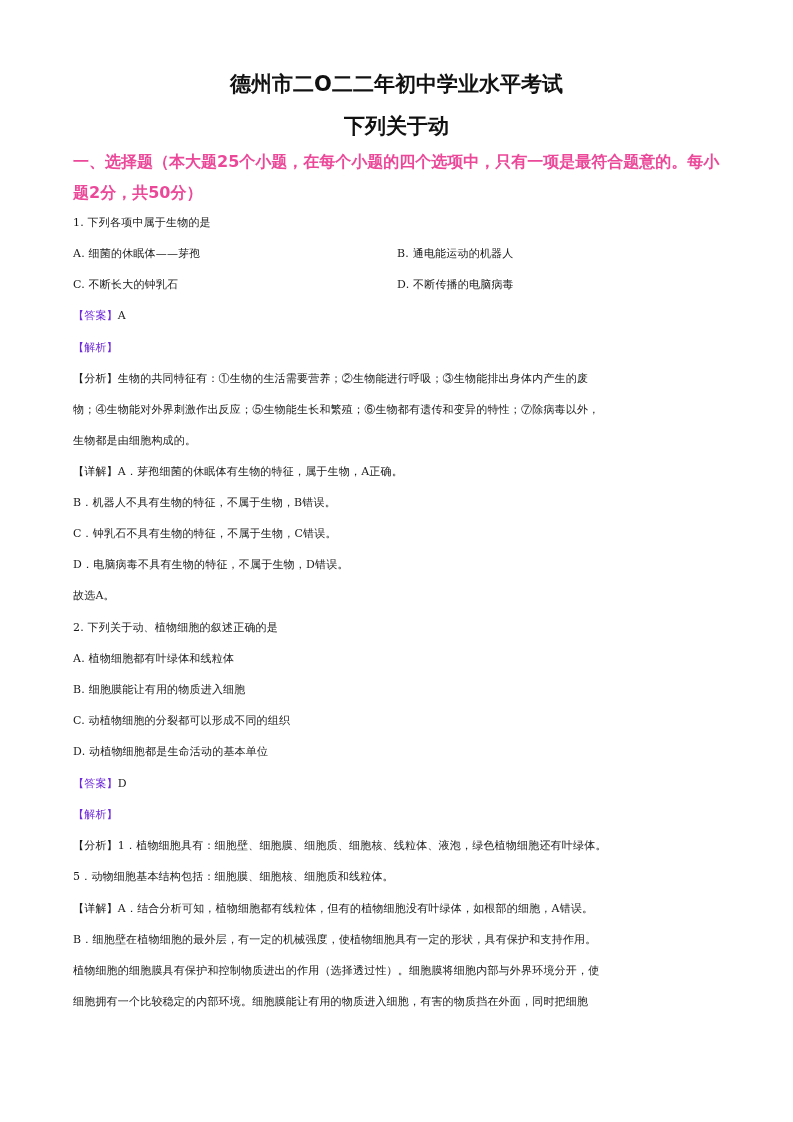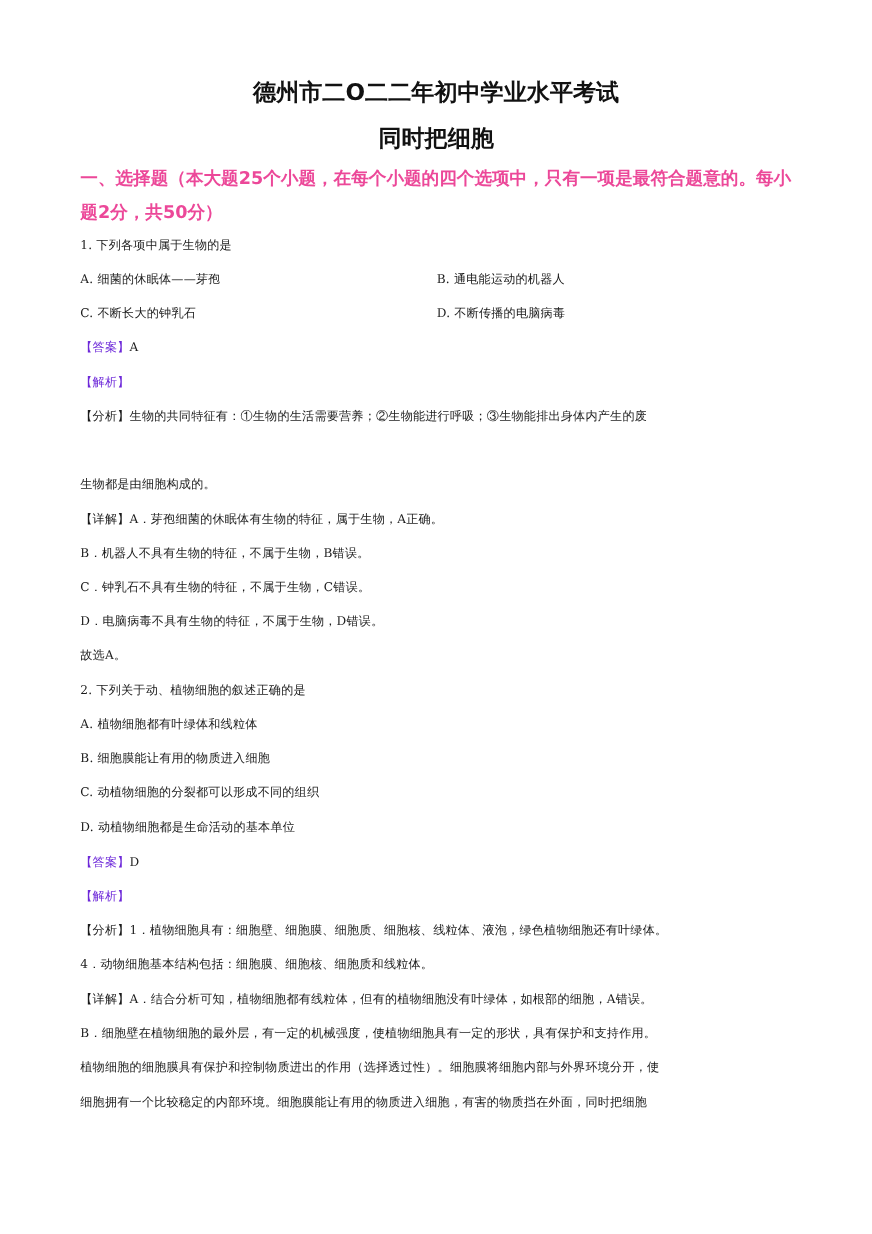--- a/index.html
+++ b/index.html
@@ -28,41 +28,42 @@
   }
   .opt-right { left: 397px; }
   .lbl { color: #6d28d9; }
 </style>
 </head>
 <body>
 
 <div class="page">
 
   <div class="title t1">德州市二O二二年初中学业水平考试</div>
-  <div class="title t2">同时把细胞</div>
+  <div class="title t2">下列关于动</div>
 
   <div class="section" style="top:152px;">一、选择题（本大题25个小题，在每个小题的四个选项中，只有一项是最符合题意的。每小</div>
   <div class="section" style="top:183px;">题2分，共50分）</div>
 
   <div class="line" style="top:214px;">1. 下列各项中属于生物的是</div>
   <div class="line" style="top:245px;">A. 细菌的休眠体——芽孢</div>
   <div class="line opt-right" style="top:245px;">B. 通电能运动的机器人</div>
   <div class="line" style="top:276px;">C. 不断长大的钟乳石</div>
   <div class="line opt-right" style="top:276px;">D. 不断传播的电脑病毒</div>
 
   <div class="line" style="top:307px;">
     <span class="lbl">【答案】</span><span>A</span>
   </div>
   <div class="line" style="top:339px;">
     <span class="lbl">【解析】</span>
   </div>
 
   <div class="line" style="top:370px;">
     <span>【分析】</span><span>生物的共同特征有：①生物的生活需要营养；②生物能进行呼吸；③生物能排出身体内产生的废</span>
   </div>
+  <div class="line" style="top:401px;">物；④生物能对外界刺激作出反应；⑤生物能生长和繁殖；⑥生物都有遗传和变异的特性；⑦除病毒以外，</div>
   <div class="line" style="top:432px;">生物都是由细胞构成的。</div>
 
   <div class="line" style="top:463px;">
     <span>【详解】</span><span>A．芽孢细菌的休眠体有生物的特征，属于生物，A正确。</span>
   </div>
   <div class="line" style="top:494px;">B．机器人不具有生物的特征，不属于生物，B错误。</div>
   <div class="line" style="top:525px;">C．钟乳石不具有生物的特征，不属于生物，C错误。</div>
   <div class="line" style="top:556px;">D．电脑病毒不具有生物的特征，不属于生物，D错误。</div>
   <div class="line" style="top:587px;">故选A。</div>
 
@@ -75,21 +76,21 @@
   <div class="line" style="top:775px;">
     <span class="lbl">【答案】</span><span>D</span>
   </div>
   <div class="line" style="top:806px;">
     <span class="lbl">【解析】</span>
   </div>
 
   <div class="line" style="top:837px;">
     <span>【分析】</span><span>1．植物细胞具有：细胞壁、细胞膜、细胞质、细胞核、线粒体、液泡，绿色植物细胞还有叶绿体。</span>
   </div>
-  <div class="line" style="top:868px;">4．动物细胞基本结构包括：细胞膜、细胞核、细胞质和线粒体。</div>
+  <div class="line" style="top:868px;">5．动物细胞基本结构包括：细胞膜、细胞核、细胞质和线粒体。</div>
 
   <div class="line" style="top:900px;">
     <span>【详解】</span><span>A．结合分析可知，植物细胞都有线粒体，但有的植物细胞没有叶绿体，如根部的细胞，A错误。</span>
   </div>
   <div class="line" style="top:931px;">B．细胞壁在植物细胞的最外层，有一定的机械强度，使植物细胞具有一定的形状，具有保护和支持作用。</div>
   <div class="line" style="top:962px;">植物细胞的细胞膜具有保护和控制物质进出的作用（选择透过性）。细胞膜将细胞内部与外界环境分开，使</div>
   <div class="line" style="top:993px;">细胞拥有一个比较稳定的内部环境。细胞膜能让有用的物质进入细胞，有害的物质挡在外面，同时把细胞</div>
 
 </div>
 

